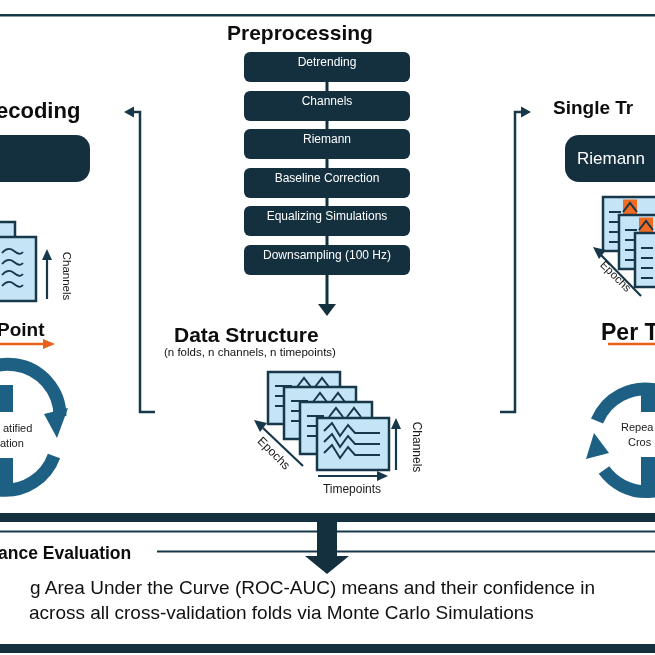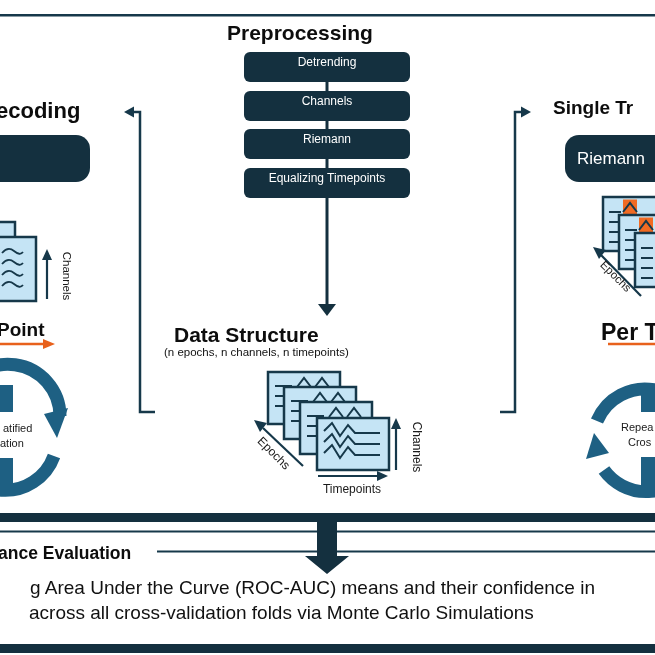--- a/index.html
+++ b/index.html
@@ -159,34 +159,36 @@
 
   <path d="M317,514 V556 H305 L327,574 L349,556 H337 V514 Z" fill="#14303F"></path>
 </svg>
 
 <div class="abs layer2 title center" style="left:227px;top:21px;width:200px;font-size:21px;">Preprocessing</div>
 
 <div class="abs layer2 steps">
   <div class="step">Detrending</div>
   <div class="step">Channels</div>
   <div class="step">Riemann</div>
-  <div class="step">Equalizing Timepoints</div>
+  <div class="step">Baseline Correction</div>
+  <div class="step">Equalizing Simulations</div>
+  <div class="step">Downsampling (100 Hz)</div>
 </div>
 
 <div class="abs layer2 title" style="left:-4px;top:98px;font-size:22px;">ecoding</div>
 <div class="abs layer2 title" style="left:553px;top:97px;font-size:19px;">Single Tr</div>
 
 <div class="abs layer2 methodbox" style="left:-30px;top:135px;width:120px;">
   <div class="mtext"></div>
 </div>
 <div class="abs layer2 methodbox" style="left:565px;top:135px;width:130px;">
   <div class="mtext">Riemann</div>
 </div>
 
 <div class="abs layer2 title" style="left:-3px;top:319px;font-size:19px;">Point</div>
 <div class="abs layer2 title" style="left:601px;top:319px;font-size:23px;">Per Ti</div>
 
 <div class="abs layer2 title center" style="left:174px;top:323px;width:300px;font-size:21px;">Data Structure</div>
-<div class="abs layer2 center" style="left:164px;top:346px;width:330px;font-size:11.5px;white-space:nowrap;">(n epochs, n channels, n timepoints)</div>
+<div class="abs layer2 center" style="left:164px;top:346px;width:330px;font-size:11.5px;white-space:nowrap;">(n folds, n channels, n timepoints)</div>
 
 <div class="abs layer2 title" style="left:-2px;top:543px;font-size:17.5px;">ance Evaluation</div>
 <div class="abs layer2 center" style="left:0;top:577px;width:655px;font-size:19px;white-space:nowrap;padding-left:30px;">g Area Under the Curve (ROC-AUC) means and their confidence in</div>
 <div class="abs layer2 center" style="left:0;top:602px;width:655px;font-size:19px;white-space:nowrap;padding-left:29px;">across all cross-validation folds via Monte Carlo Simulations</div>
 
 </body></html>

